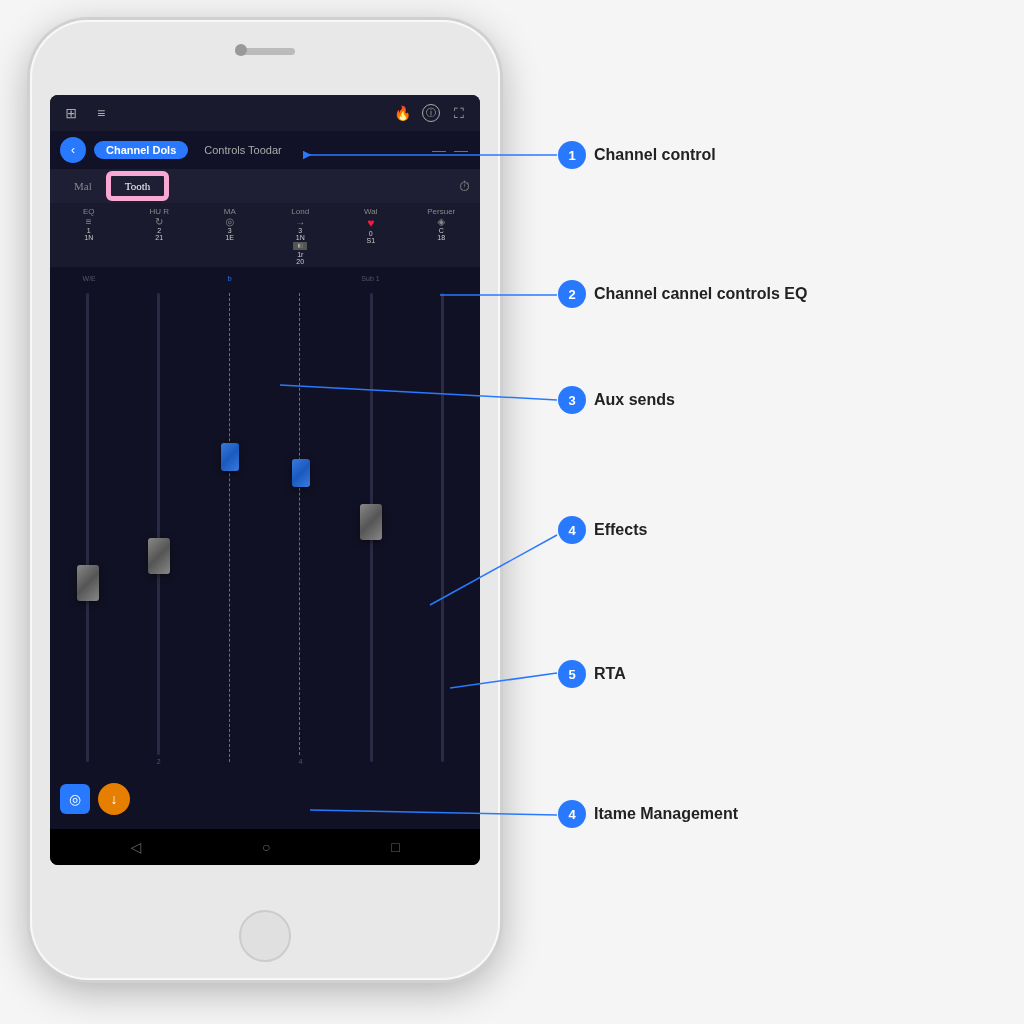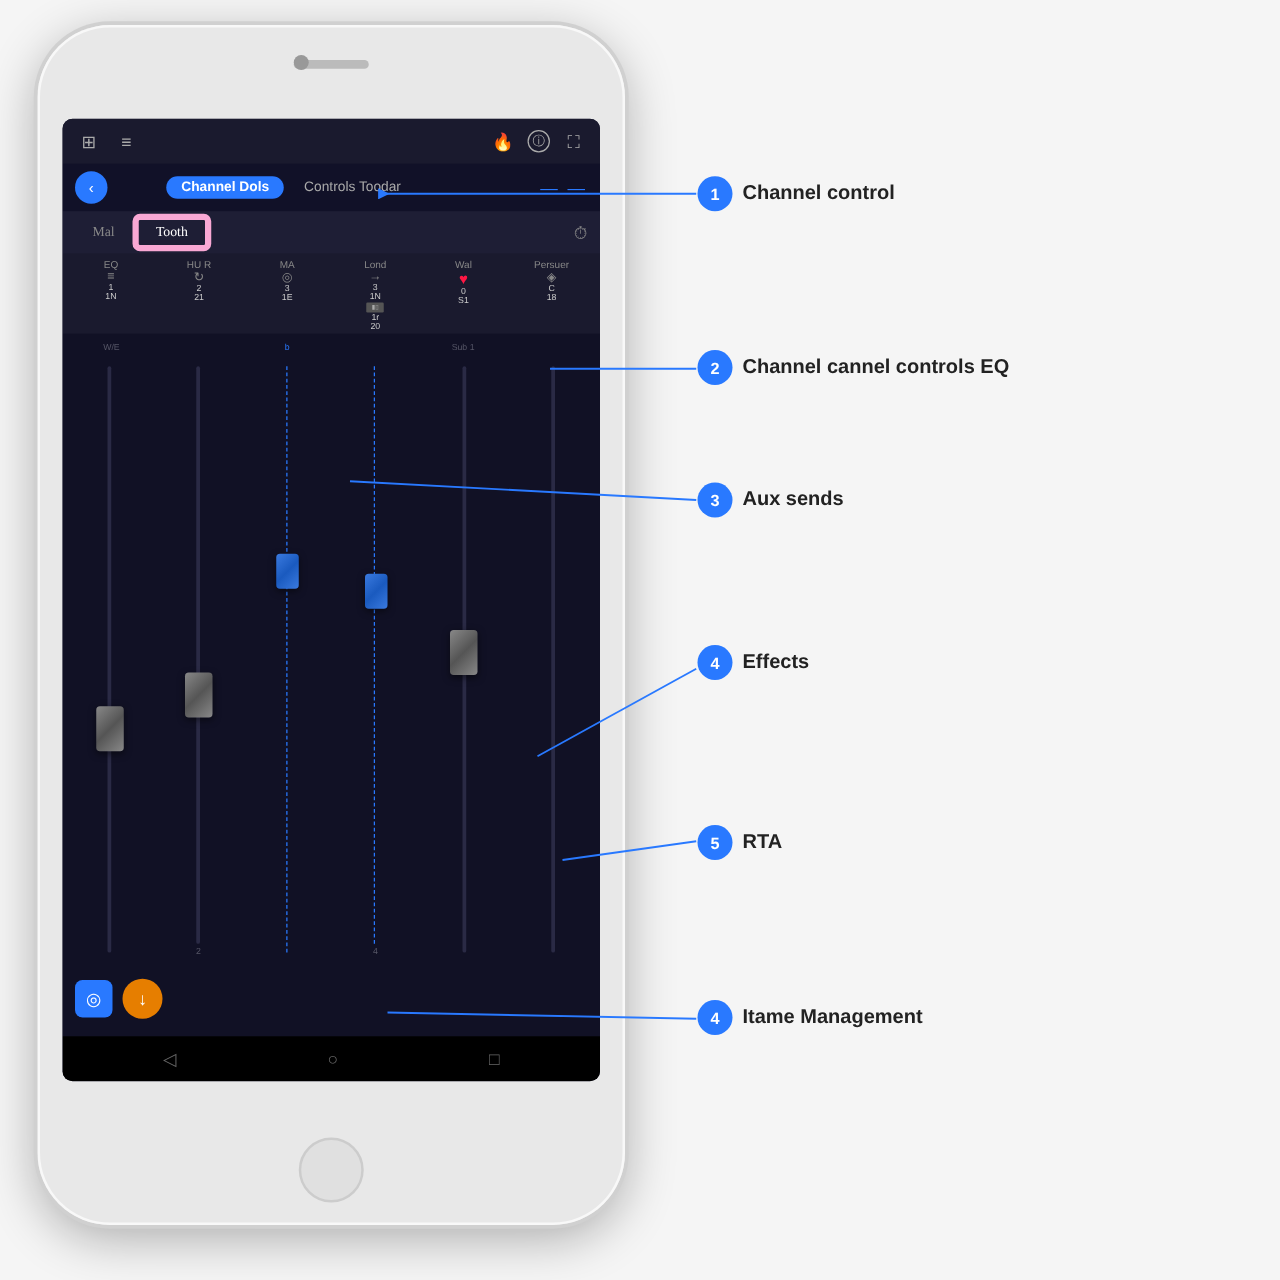--- a/index.html
+++ b/index.html
@@ -132,21 +132,20 @@
       font-size: 12px;
     }
 
     .nav-tab {
       background: #2979ff;
       color: white;
       border-radius: 14px;
       padding: 3px 12px;
       font-size: 11px;
       font-weight: 600;
-      margin-left: 39px;
     }
 
     .nav-tab-inactive {
       color: #aaa;
       font-size: 11px;
       padding: 3px 8px;
     }
 
     .nav-dots {
       margin-left: auto;

